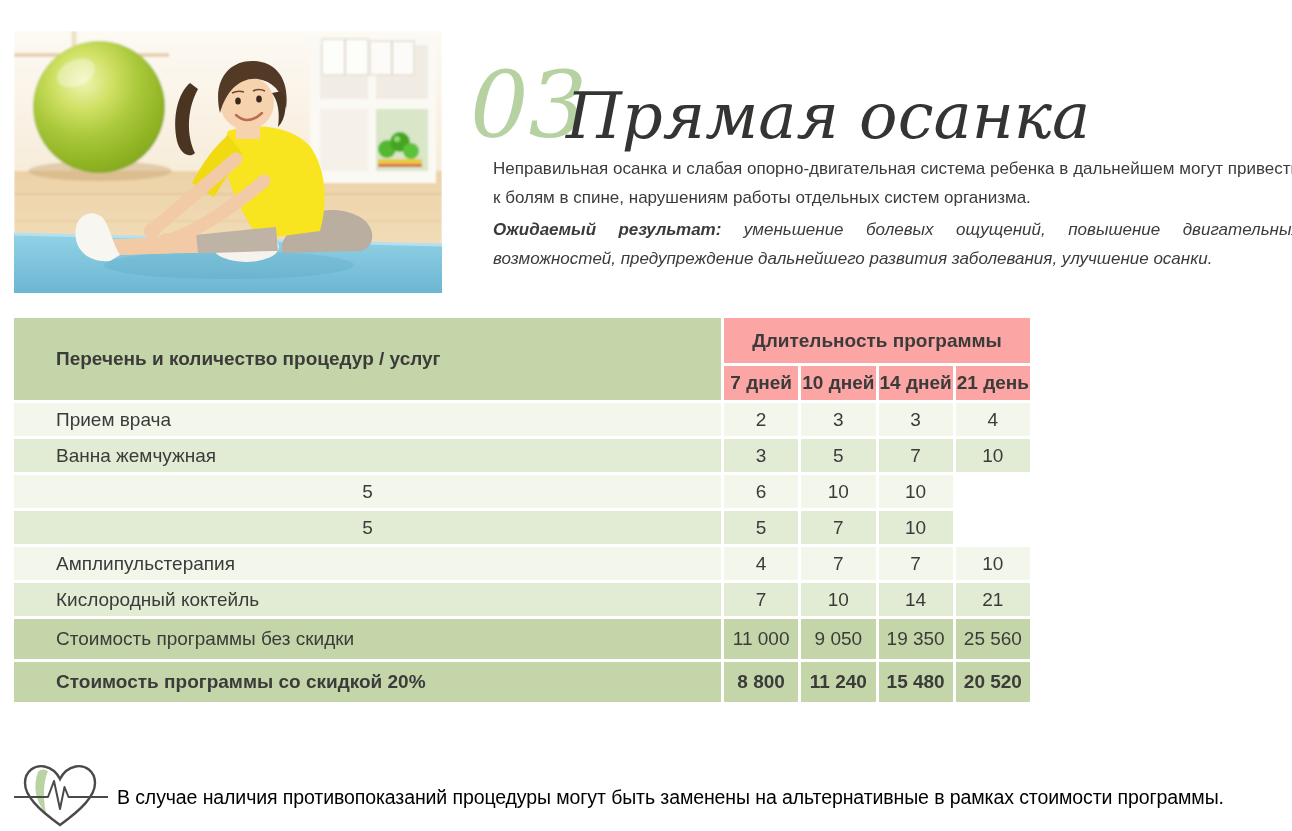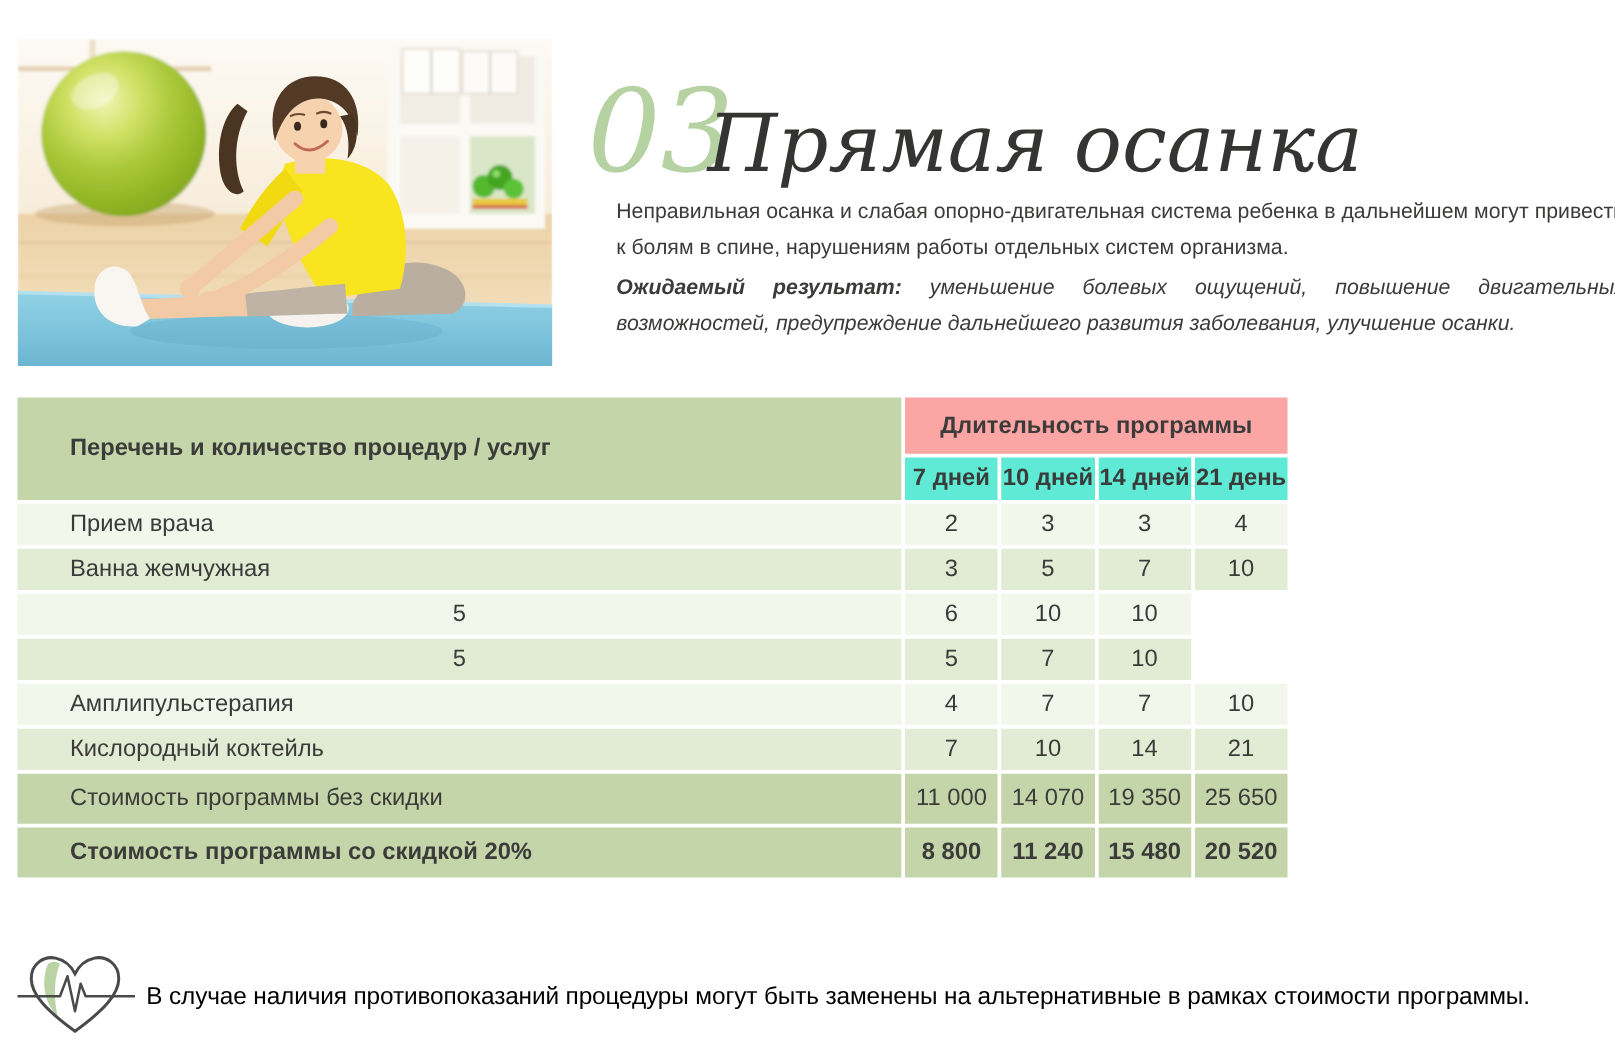--- a/index.html
+++ b/index.html
@@ -32,21 +32,21 @@
   .thead,.trow{display:grid;grid-template-columns:707px 1fr 1fr 1fr 1fr;gap:3px;}
   .thead{grid-template-rows:45px 34px;}
   .trow{margin-top:3px;height:33px;}
   .trow.tall{height:40px;}
   .cell{display:flex;align-items:center;font-size:19px;}
   .lab{padding-left:42px;justify-content:flex-start;}
   .val{justify-content:center;}
   .hd{font-weight:700;}
   .hd.left{grid-row:1/3;background:#c4d6a9;}
   .hd.span{grid-column:2/6;justify-content:center;background:#fca5a5;}
-  .hd.sub{justify-content:center;background:#5eead4;}
+  .hd.sub{justify-content:center;background:#fca5a5;}
   .light .cell{background:#f2f6eb;}
   .mid .cell{background:#e2ecd4;}
   .dark .cell{background:#c4d6a9;}
   .bold .cell{font-weight:700;}
   
   .foot-icon{position:absolute;left:8px;top:759px;width:104px;height:72px;}
   .foot-note{
     position:absolute;left:117px;top:786px;white-space:nowrap;
     font-size:19.5px;letter-spacing:-0.1px;color:#000000;
   }
@@ -193,23 +193,23 @@
     <div class="trow mid">
       <div class="cell lab">Кислородный коктейль</div>
       <div class="cell val">7</div>
       <div class="cell val">10</div>
       <div class="cell val">14</div>
       <div class="cell val">21</div>
     </div>
     <div class="trow dark tall">
       <div class="cell lab">Стоимость программы без скидки</div>
       <div class="cell val">11 000</div>
-      <div class="cell val">14 070</div>
+      <div class="cell val">9 050</div>
       <div class="cell val">19 350</div>
-      <div class="cell val">25 650</div>
+      <div class="cell val">25 560</div>
     </div>
     <div class="trow dark tall bold">
       <div class="cell lab">Стоимость программы со скидкой 20%</div>
       <div class="cell val">8 800</div>
       <div class="cell val">11 240</div>
       <div class="cell val">15 480</div>
       <div class="cell val">20 520</div>
     </div>
   </div>
 

